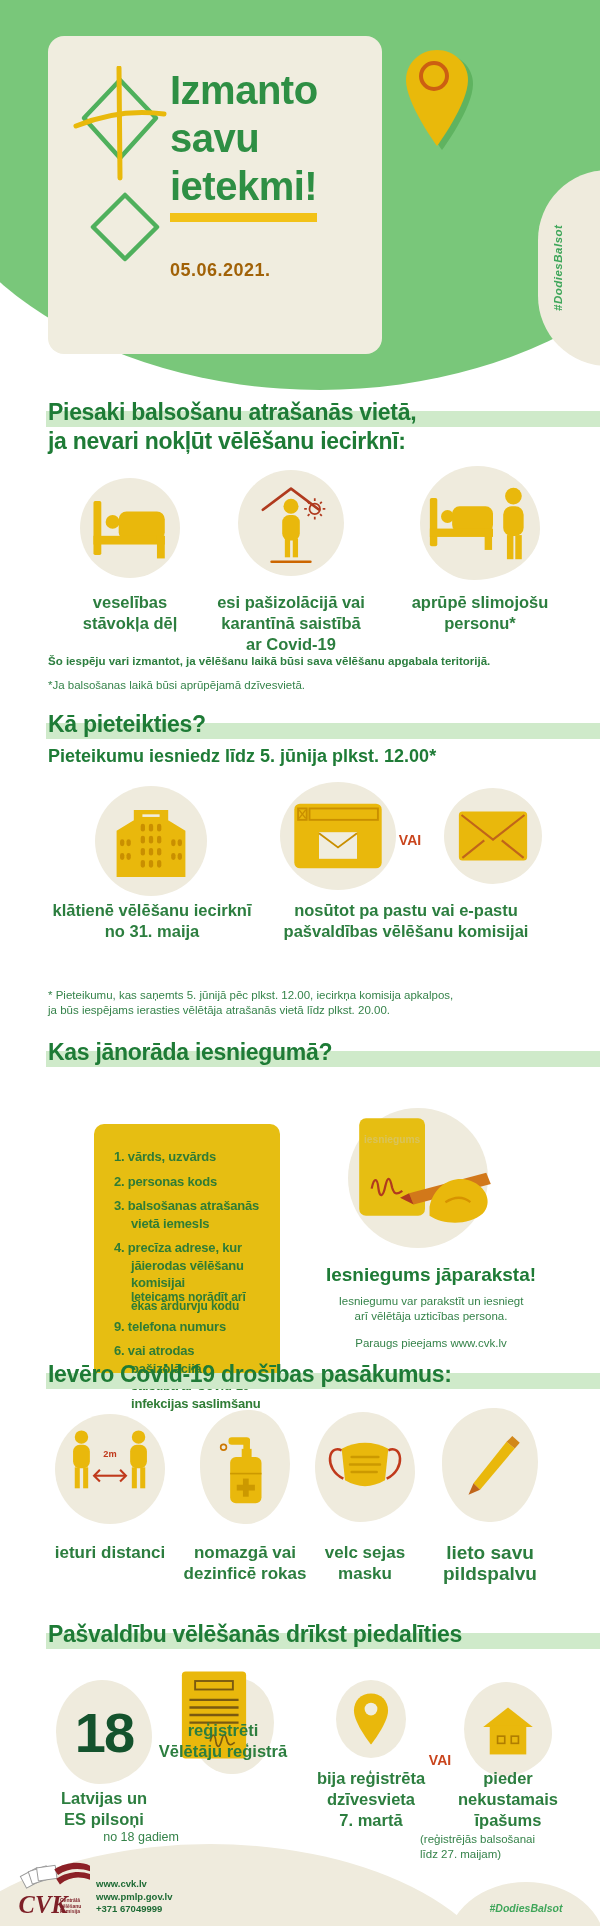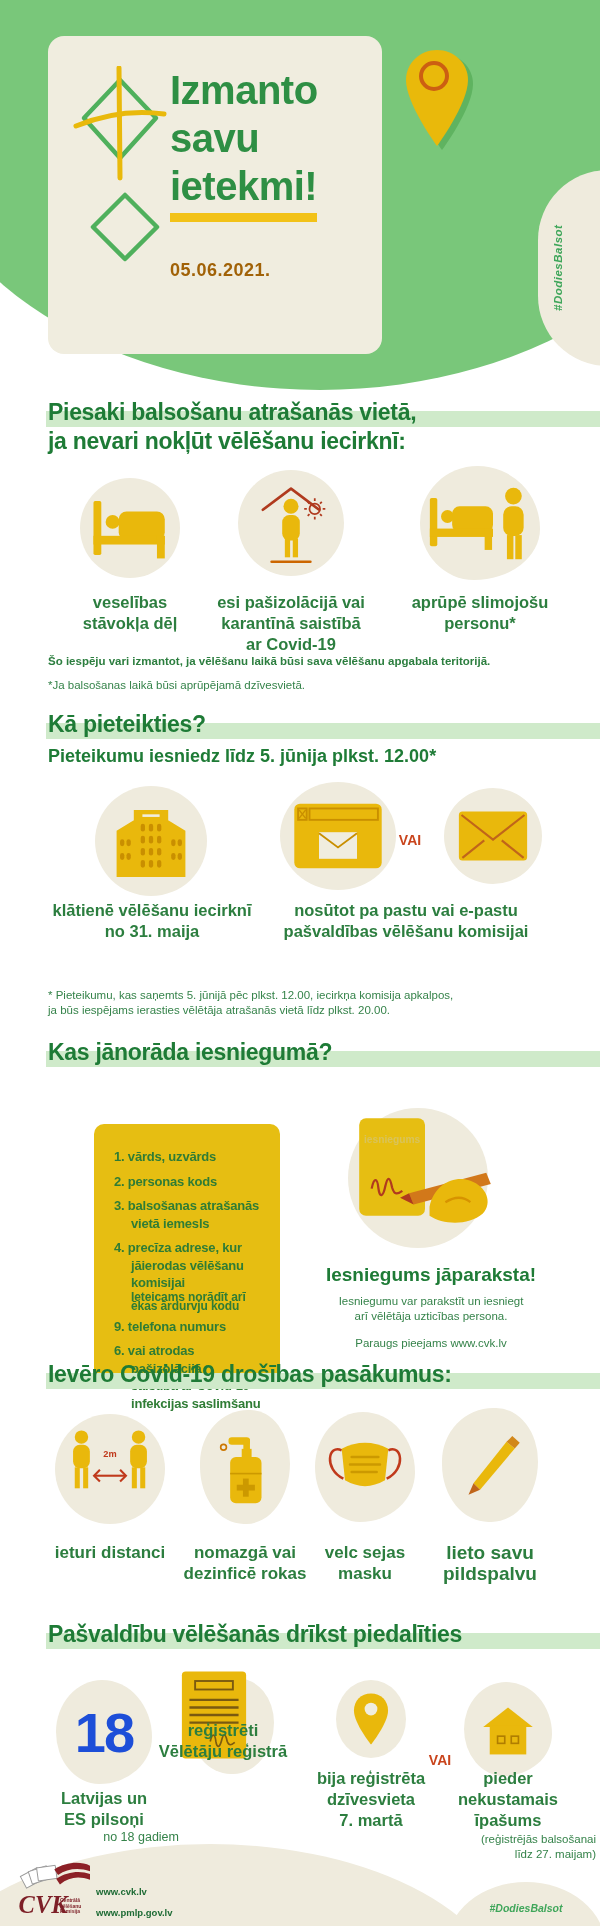--- a/index.html
+++ b/index.html
@@ -28,21 +28,21 @@
   .small{position:absolute;color:#35834A;font-size:11.5px;line-height:15px;white-space:pre-line;}
   .smallb{position:absolute;color:#2C7E3F;font-size:11.5px;line-height:15px;font-weight:700;white-space:pre-line;}
   .vai{position:absolute;color:#C9441C;font-weight:700;font-size:14px;text-align:center;}
   
   .ybox{position:absolute;left:94px;top:1102px;width:186px;height:264px;background:#E6BE12;border-radius:10px;
         box-sizing:border-box;padding:24px 16px 0 20px;margin-top:22px;}
   .ybox ul{margin:0;padding:0;list-style:none;}
   .ybox li{color:#2F7C35;font-weight:700;font-size:13px;line-height:17.5px;letter-spacing:-0.2px;
            padding-left:17px;text-indent:-17px;margin-bottom:7px;white-space:pre-line;}
   .ybox .subnote{display:block;text-indent:0;font-size:12px;line-height:9px;letter-spacing:-0.1px;margin-top:1px;}
-  .footer-links div{font-size:9.5px;line-height:12.5px;font-weight:700;color:#1E6B35;margin-top:8px;}
+  .footer-links div{font-size:9.5px;line-height:12.5px;font-weight:700;color:#1E6B35;}
 </style>
 </head>
 <body>
 
 <div class="page">
 
   <div class="hero-green"></div>
 
   <div class="hero-card">
     <svg class="abs" style="left:24px;top:30px" width="96" height="118" viewBox="0 0 96 118">
@@ -270,21 +270,21 @@
 dezinficē rokas</div>
   <div class="lbl" style="top:1542px;left:295px;width:140px;font-size:17px">velc sejas
 masku</div>
   <div class="lbl" style="top:1542px;left:420px;width:140px;font-size:19px">lieto savu
 pildspalvu</div>
 
   <div class="band" style="top:1633px"></div>
   <div class="h2" style="top:1620px">Pašvaldību vēlēšanās drīkst piedalīties</div>
 
   <div class="blob egg1" style="left:56px;top:1680px;width:96px;height:104px">
-    <span style="font-size:56px;font-weight:700;color:#1d4ed8;letter-spacing:-2px">18</span>
+    <span style="font-size:56px;font-weight:700;color:#14532d;letter-spacing:-2px">18</span>
   </div>
   <div class="blob egg2" style="left:190px;top:1678px;width:84px;height:96px"></div>
   <svg class="abs" style="left:180px;top:1668px" width="68" height="94" viewBox="0 0 72 96">
     <rect x="2" y="2" width="68" height="92" rx="4" fill="#E9B80C"></rect>
     <rect x="16" y="12" width="40" height="9" fill="none" stroke="#7A5A10" stroke-width="2"></rect>
     <path d="M10 32 H62 M10 40 H62 M10 48 H62 M10 56 H62" stroke="#7A5A10" stroke-width="2.5"></path>
     <path d="M32 76 c2 -9 5 -9 6 0 c1 7 4 7 6 -1 c2 -8 4 -8 6 1 c2 5 4 4 8 1" stroke="#7A5A10" stroke-width="1.8" fill="none"></path>
   </svg>
   <div class="blob" style="left:336px;top:1680px;width:70px;height:78px">
     <svg width="40" height="54" viewBox="0 0 56 76">
@@ -306,21 +306,21 @@
 ES pilsoņi</div>
   <div class="small" style="top:1830px;left:29px;width:150px;text-align:right;font-size:12.5px">no 18 gadiem</div>
   <div class="lbl" style="top:1720px;left:135px;width:176px">reģistrēti
 Vēlētāju reģistrā</div>
   <div class="lbl" style="top:1768px;left:293px;width:156px">bija reģistrēta
 dzīvesvieta
 7. martā</div>
   <div class="lbl" style="top:1768px;left:430px;width:156px">pieder
 nekustamais
 īpašums</div>
-  <div class="small" style="top:1832px;left:420px;width:176px;text-align:right">(reģistrējās balsošanai
+  <div class="small" style="top:1832px;left:420px;width:176px;text-align:left">(reģistrējās balsošanai
 līdz 27. maijam)</div>
 
   <div class="tagblob" style="left:-90px;top:1844px;width:600px;height:330px;border-radius:50%"></div>
 
   <svg class="abs" style="left:14px;top:1860px" width="90" height="62" viewBox="0 0 90 66">
     <g fill="#ffffff" stroke="#999999" stroke-width="1">
       <rect x="6" y="12" width="20" height="14" transform="rotate(-28 16 19)"></rect>
       <rect x="14" y="9" width="20" height="14" transform="rotate(-18 24 16)"></rect>
       <rect x="22" y="7" width="20" height="14" transform="rotate(-8 32 14)"></rect>
     </g>

